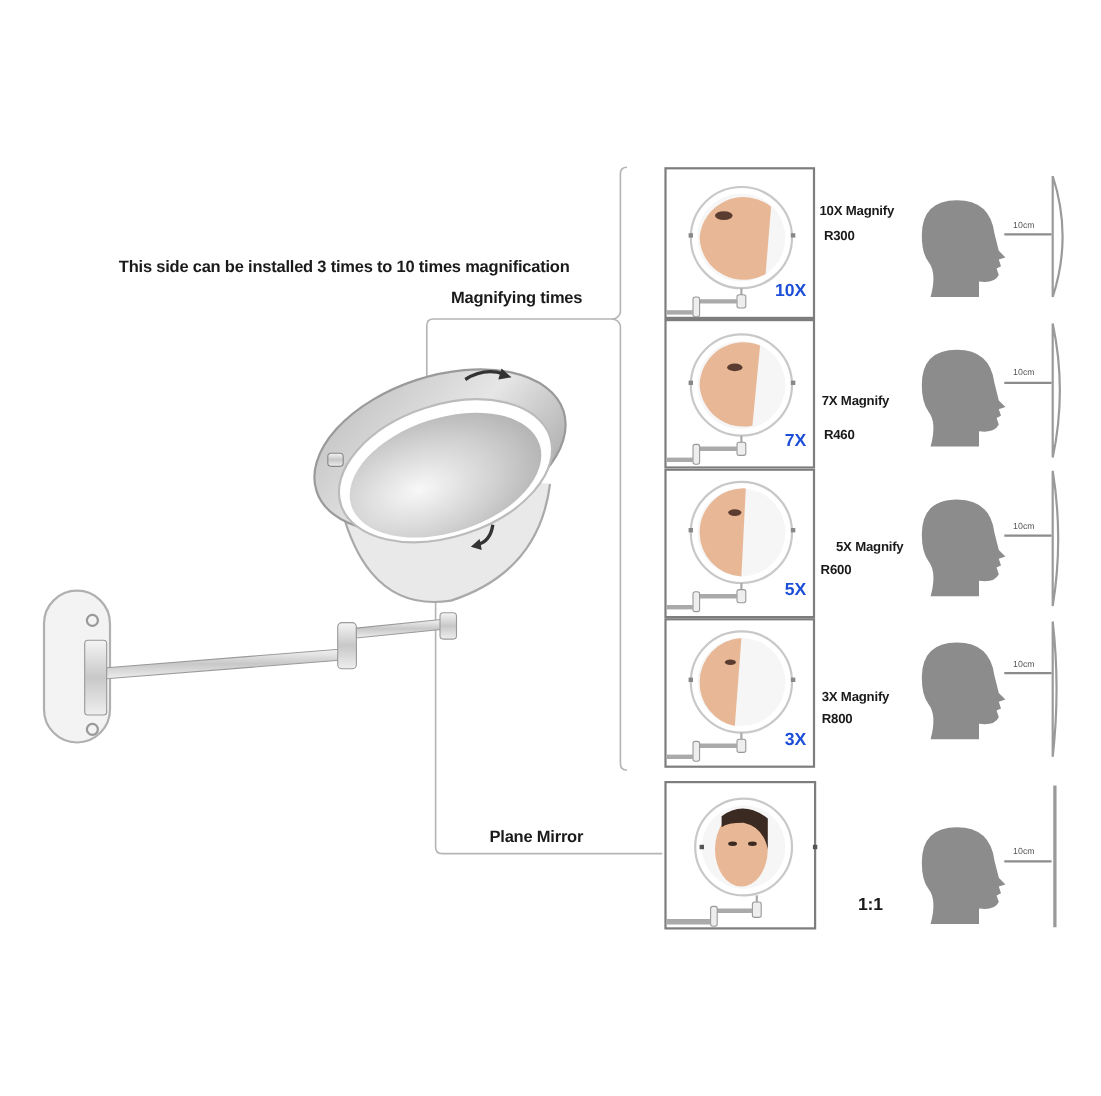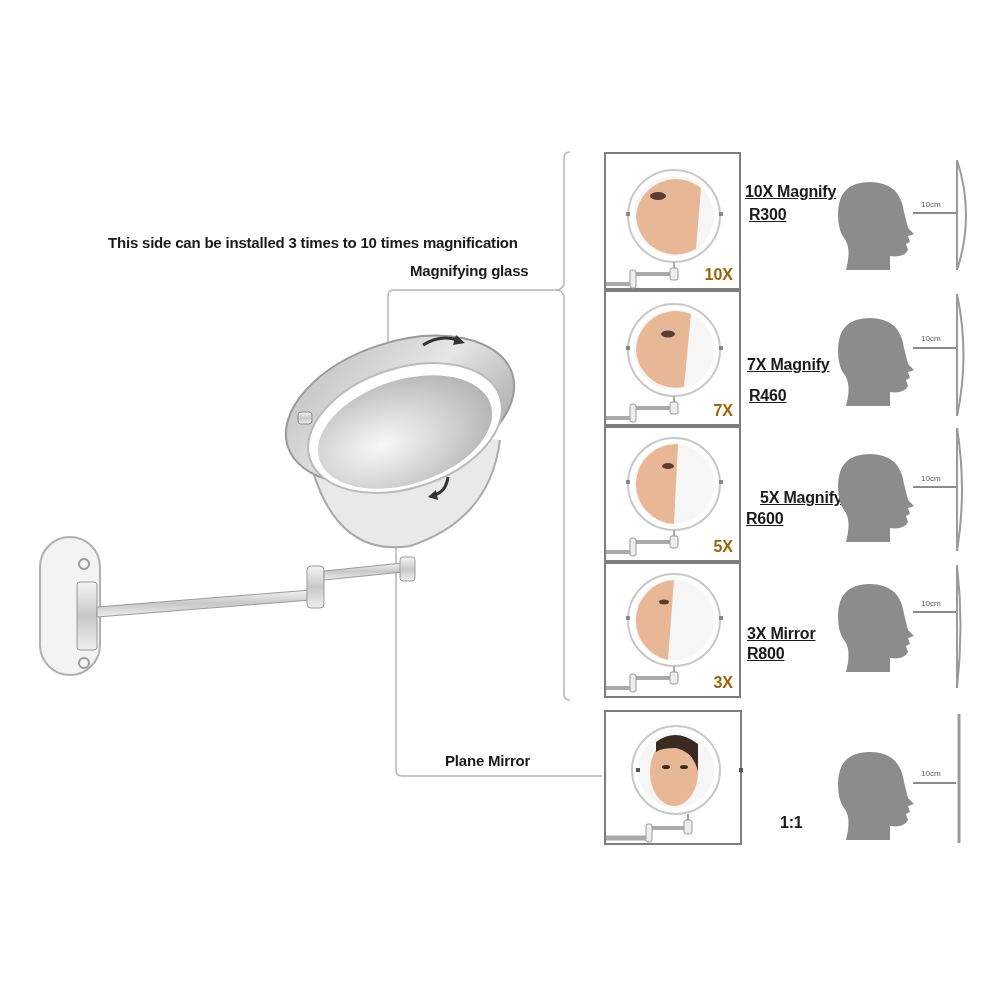--- a/index.html
+++ b/index.html
@@ -1,39 +1,39 @@
 <!DOCTYPE html>
 <html><head>
 <meta charset="utf-8">
 <style>
   html, body { margin:0; padding:0; background:#ffffff; }
   body { width:1001px; height:996px; position:relative; overflow:hidden;
          font-family:"Liberation Sans", sans-serif; color:#1a1a1a; }
   .lbl { position:absolute; font-family:"Liberation Sans", sans-serif; font-size:15px; font-weight:bold; color:#1a1a1a; white-space:nowrap; letter-spacing:-0.2px; }
-  .mag { font-size:16px; line-height:23px;text-decoration:underline; }
+  .mag { font-size:12px; line-height:23px; }
   .panel { position:absolute; left:604px; width:137px; border:2px solid #7d7d7d; background:#fff; box-sizing:border-box; }
-  .panel .xl { position:absolute; right:6px; bottom:4px; font-size:16px; font-weight:bold; color:#a16207; }
+  .panel .xl { position:absolute; right:6px; bottom:14px; font-size:16px; font-weight:bold; color:#1d4ed8; }
   .cm { position:absolute; font-size:8px; color:#555; font-family:"Liberation Sans", sans-serif; }
   svg { position:absolute; overflow:visible; }
 </style>
 </head>
 <body>
 
 <svg width="1001" height="996" style="left:0;top:0;">
 
   <path d="M388 352 L388 296 Q388 290 394 290 L556 290 Q562 290 564 284 L564 158 Q564 152 570 152" fill="none" stroke="#b5b5b5" stroke-width="1.5"></path>
   <path d="M556 290 Q562 290 564 296 L564 694 Q564 700 570 700" fill="none" stroke="#b5b5b5" stroke-width="1.5"></path>
   <circle cx="388" cy="352" r="2.5" fill="#999"></circle>
 
   <path d="M396 452 L396 770 Q396 776 402 776 L602 776" fill="none" stroke="#b5b5b5" stroke-width="1.5"></path>
   <circle cx="396" cy="452" r="2.5" fill="#999"></circle>
 </svg>
 
 <div class="lbl" style="left:108px;top:234px;">This side can be installed 3 times to 10 times magnification</div>
-<div class="lbl" style="left:410px;top:262px;">Magnifying glass</div>
+<div class="lbl" style="left:410px;top:262px;">Magnifying times</div>
 <div class="lbl" style="left:445px;top:752px;">Plane Mirror</div>
 
 <svg width="1001" height="996" style="left:0;top:0;">
   <defs>
     <linearGradient id="chrome" x1="0" y1="0" x2="0" y2="1">
       <stop offset="0" stop-color="#f4f4f4"></stop>
         <stop offset="0.5" stop-color="#c8c8c8"></stop>
         <stop offset="1" stop-color="#eeeeee"></stop>
     </linearGradient>
     <linearGradient id="rim" x1="0" y1="0" x2="1" y2="1">
@@ -139,21 +139,21 @@
     <rect x="20" y="52" width="4" height="4" fill="#888"></rect>
       <rect x="113" y="52" width="4" height="4" fill="#888"></rect>
     <line x1="68" y1="102" x2="68" y2="112" stroke="#aaa" stroke-width="2"></line>
     <rect x="64" y="108" width="8" height="12" rx="2" fill="#eee" stroke="#999"></rect>
     <line x1="28" y1="114" x2="64" y2="114" stroke="#aaa" stroke-width="4"></line>
     <rect x="24" y="110" width="6" height="18" rx="2" fill="#eee" stroke="#999"></rect>
     <line x1="0" y1="124" x2="24" y2="124" stroke="#aaa" stroke-width="4"></line>
   </svg>
   <span class="xl">3X</span>
 </div>
-<div class="lbl mag" style="left:747px;top:622px;">3X  Mirror</div>
+<div class="lbl mag" style="left:747px;top:622px;">3X  Magnify</div>
 <div class="lbl mag" style="left:747px;top:642px;">R800</div>
 
 <div class="panel" style="top:710px;height:135px;left:604px;width:138px;">
   <svg width="138" height="135" style="left:0;top:0;">
     <circle cx="70" cy="58" r="44" fill="#fff" stroke="#c8c8c8" stroke-width="2"></circle>
     <circle cx="70" cy="58" r="38" fill="#f6f6f6"></circle>
     <ellipse cx="68" cy="60" rx="24" ry="34" fill="#e8b896"></ellipse>
     <path d="M50 30 Q70 15 92 32 L92 60 Q88 40 70 36 Q55 36 50 40Z" fill="#3a2a22"></path>
     <ellipse cx="60" cy="55" rx="4" ry="2" fill="#3a2a22"></ellipse>
       <ellipse cx="78" cy="55" rx="4" ry="2" fill="#3a2a22"></ellipse>

